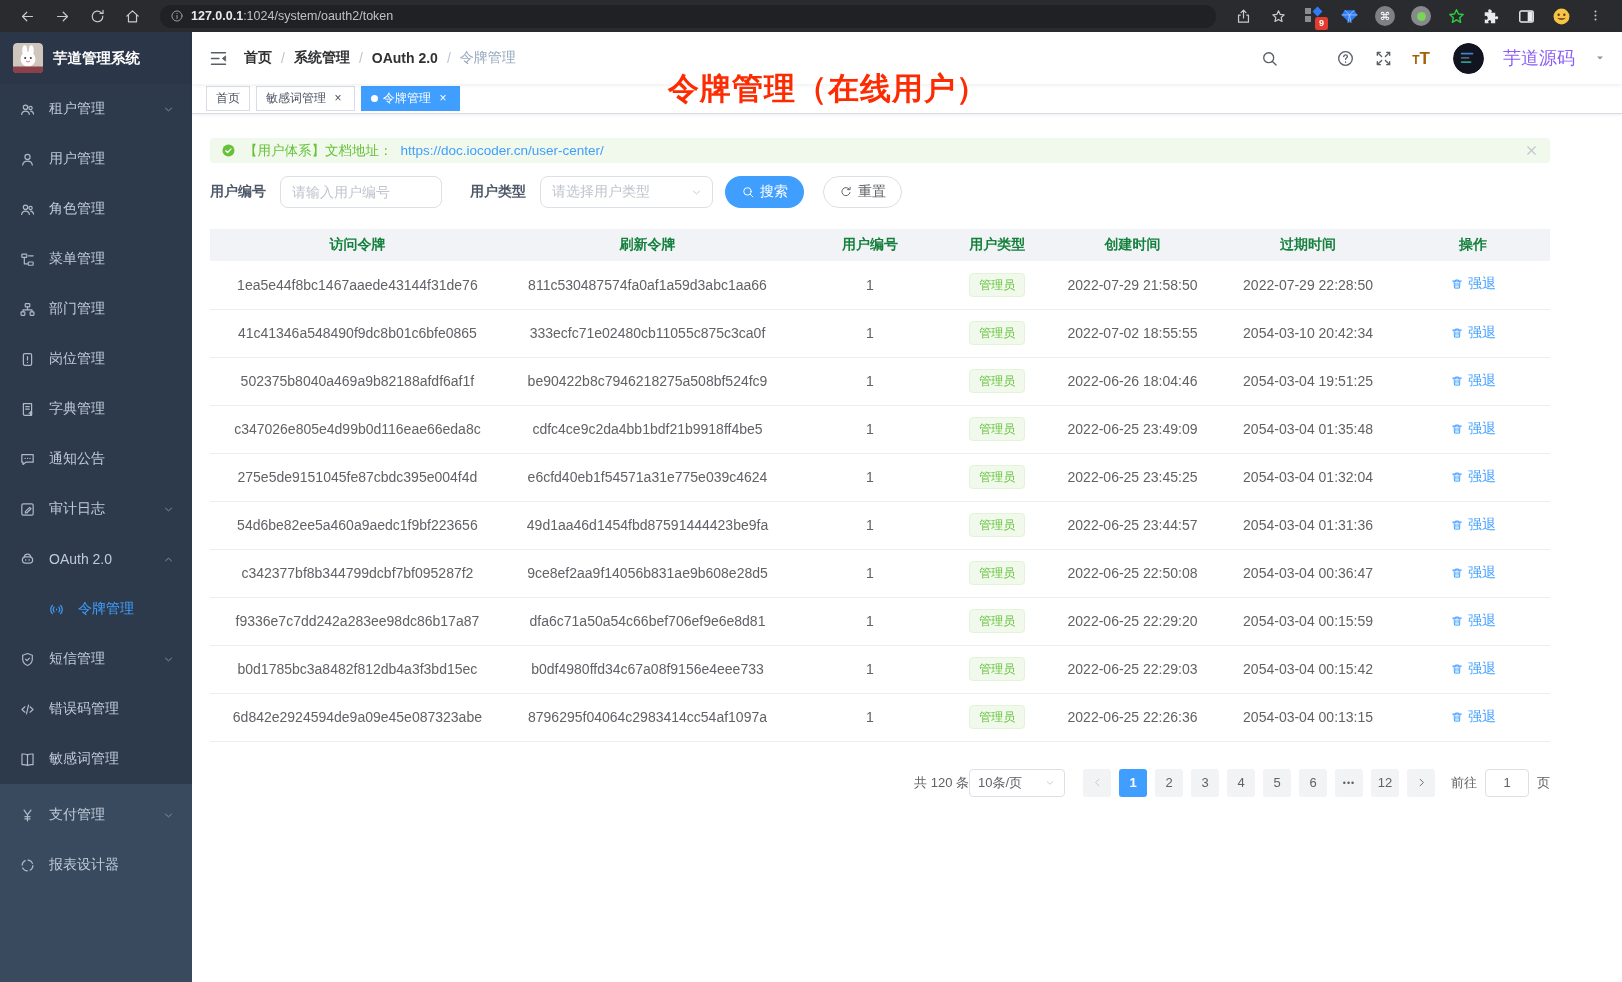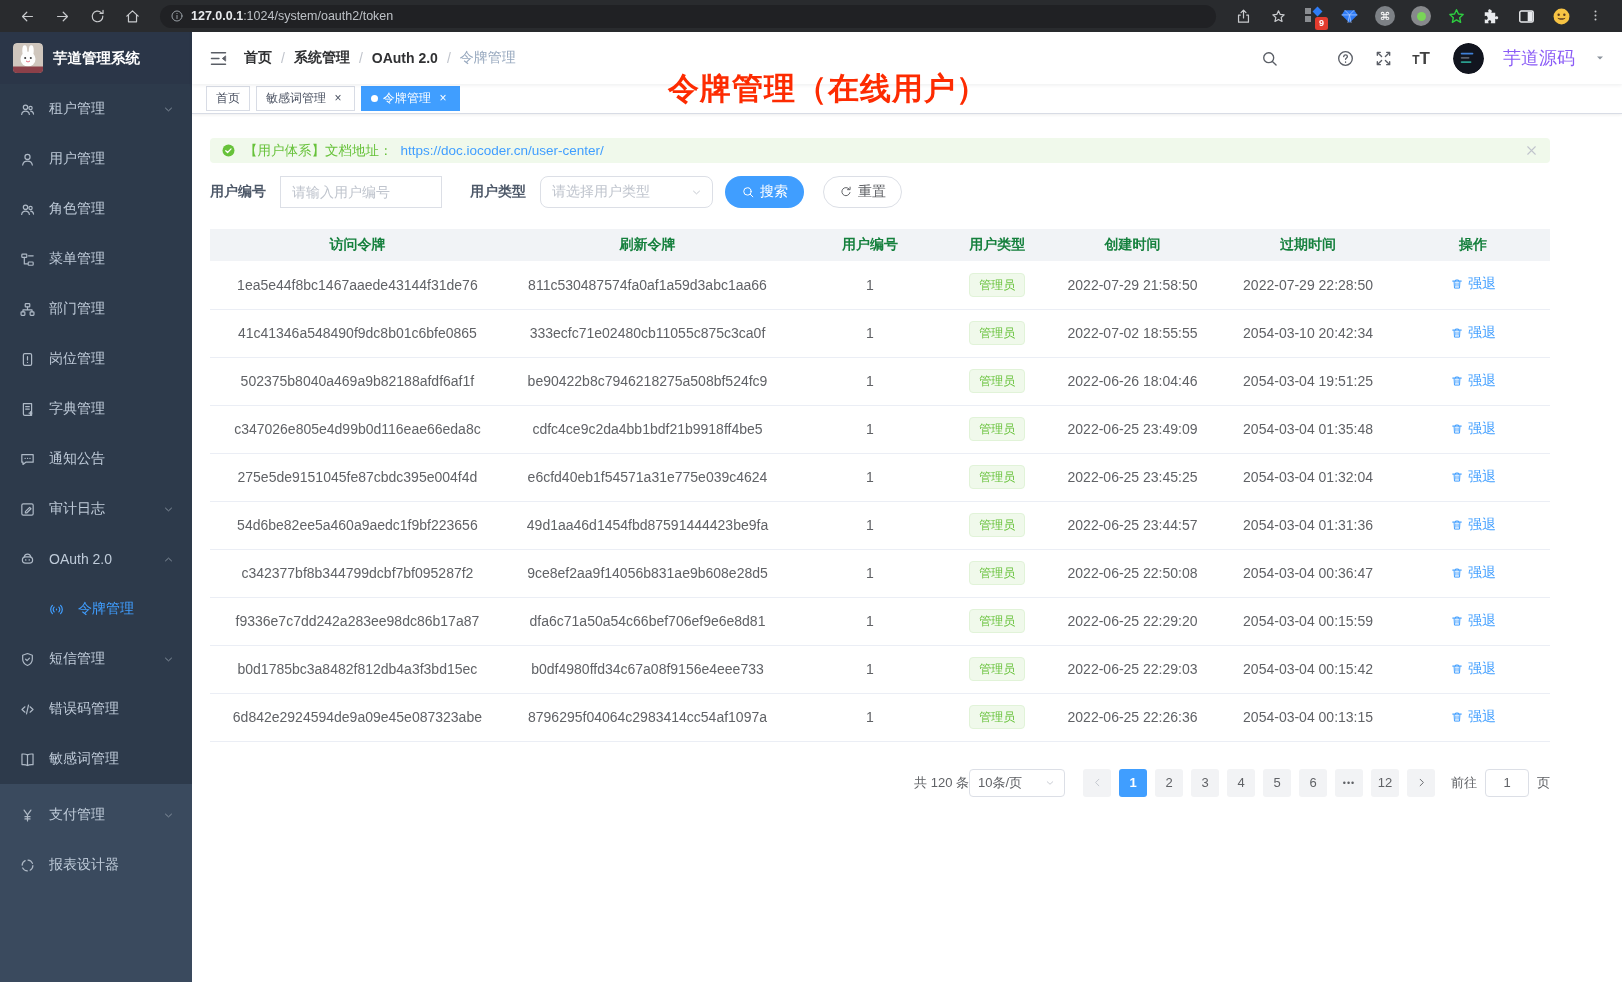--- a/index.html
+++ b/index.html
@@ -44,21 +44,21 @@
 
   .main{flex:1;display:flex;flex-direction:column;position:relative;background:#fff;min-width:0}
   .navbar{height:52px;display:flex;align-items:center;padding:0 16px;box-shadow:0 1px 4px rgba(0,21,41,.08);position:relative;z-index:5;background:#fff}
   .hamburger{width:21px;height:21px;color:#5a5e66;margin-right:15px;cursor:pointer}
   .breadcrumb{display:flex;gap:9px;align-items:center;font-size:14px}
   .crumb{color:#303133;font-weight:700;cursor:pointer}
   .crumb.last{color:#97a8be;font-weight:400;cursor:default}
   .crumb-sep{color:#c0c4cc}
   .nav-right{margin-left:auto;display:flex;align-items:center;gap:19px;color:#5a5e66}
   .nav-right .nico{width:19px;height:19px;cursor:pointer}
-  .ts{font-weight:700;font-size:17px;cursor:pointer;color:#404040;line-height:1}
+  .ts{font-weight:700;font-size:17px;cursor:pointer;color:#a16207;line-height:1}
   .ts i{font-style:normal;font-size:12px}
   .avatar{width:31px;height:31px;border-radius:50%;overflow:hidden;flex:none;cursor:pointer;margin-left:4px}
   .uname{font-size:18px;color:#8b5cf6}
   .ucaret{width:12px;height:12px;color:#8c939d;cursor:pointer}
 
   .tags-bar{height:30px;background:#fff;border-bottom:1px solid #d8dce5;box-shadow:0 1px 3px rgba(0,0,0,.07);display:flex;align-items:center;padding:0 14px;gap:6px;position:relative;z-index:4}
   .tag-item{height:25px;display:inline-flex;align-items:center;padding:0 9px;border:1px solid #d8dce5;background:#fff;color:#495060;font-size:12px;gap:5px;cursor:pointer;white-space:nowrap}
   .tag-item.active{background:#409eff;border-color:#409eff;color:#fff}
   .tag-dot{width:7px;height:7px;border-radius:50%;background:#fff}
   .tag-close{font-size:12px;width:14px;height:14px;line-height:12px;text-align:center;border-radius:50%}
@@ -67,21 +67,21 @@
 
   
   .content{flex:1;padding:24px 72px 0 18px;background:#fff;min-width:0}
   .alert{height:25px;background:#f0f9eb;border-radius:4px;display:flex;align-items:center;padding:0 11px;gap:8px;font-size:13.5px;color:#67c23a;margin-bottom:13px}
   .alert .ico{width:15px;height:15px}
   .alert-link{color:#409eff;cursor:pointer}
   .alert-close{margin-left:auto;width:13px;height:13px;color:#c0c4cc;cursor:pointer}
 
   .filter-row{display:flex;align-items:center;margin-bottom:21px}
   .f-label{font-weight:700;color:#4e5969;margin-right:14px;white-space:nowrap}
-  .f-input{width:162px;height:32px;border:1px solid #dcdfe6;border-radius:0;padding:0 11px;font-size:14px;color:#606266;outline:none;margin-right:28px}
+  .f-input{width:162px;height:32px;border:1px solid #dcdfe6;border-radius:8px;padding:0 11px;font-size:14px;color:#606266;outline:none;margin-right:28px}
   .f-input::placeholder{color:#bfc4cd}
   .f-select{width:173px;height:32px;border:1px solid #dcdfe6;border-radius:8px;padding:0 9px 0 11px;display:flex;align-items:center;justify-content:space-between;color:#bfc4cd;cursor:pointer;margin-right:12px}
   .f-select .ico{width:13px;height:13px;color:#c0c4cc}
   .btn{height:32px;border-radius:16px;font-size:14px;display:inline-flex;align-items:center;gap:5px;cursor:pointer;border:1px solid transparent;padding:0 15px}
   .btn .ico{width:14px;height:14px}
   .btn-search{background:#409eff;color:#fff;margin-right:19px}
   .btn-reset{background:#fff;color:#606266;border-color:#dcdfe6}
 
   table{width:100%;border-collapse:collapse;table-layout:fixed;color:#606266}
   thead th{height:32px;background:#f1f3f6;font-weight:700;color:#15803d;font-size:14px;white-space:nowrap;overflow:hidden}

